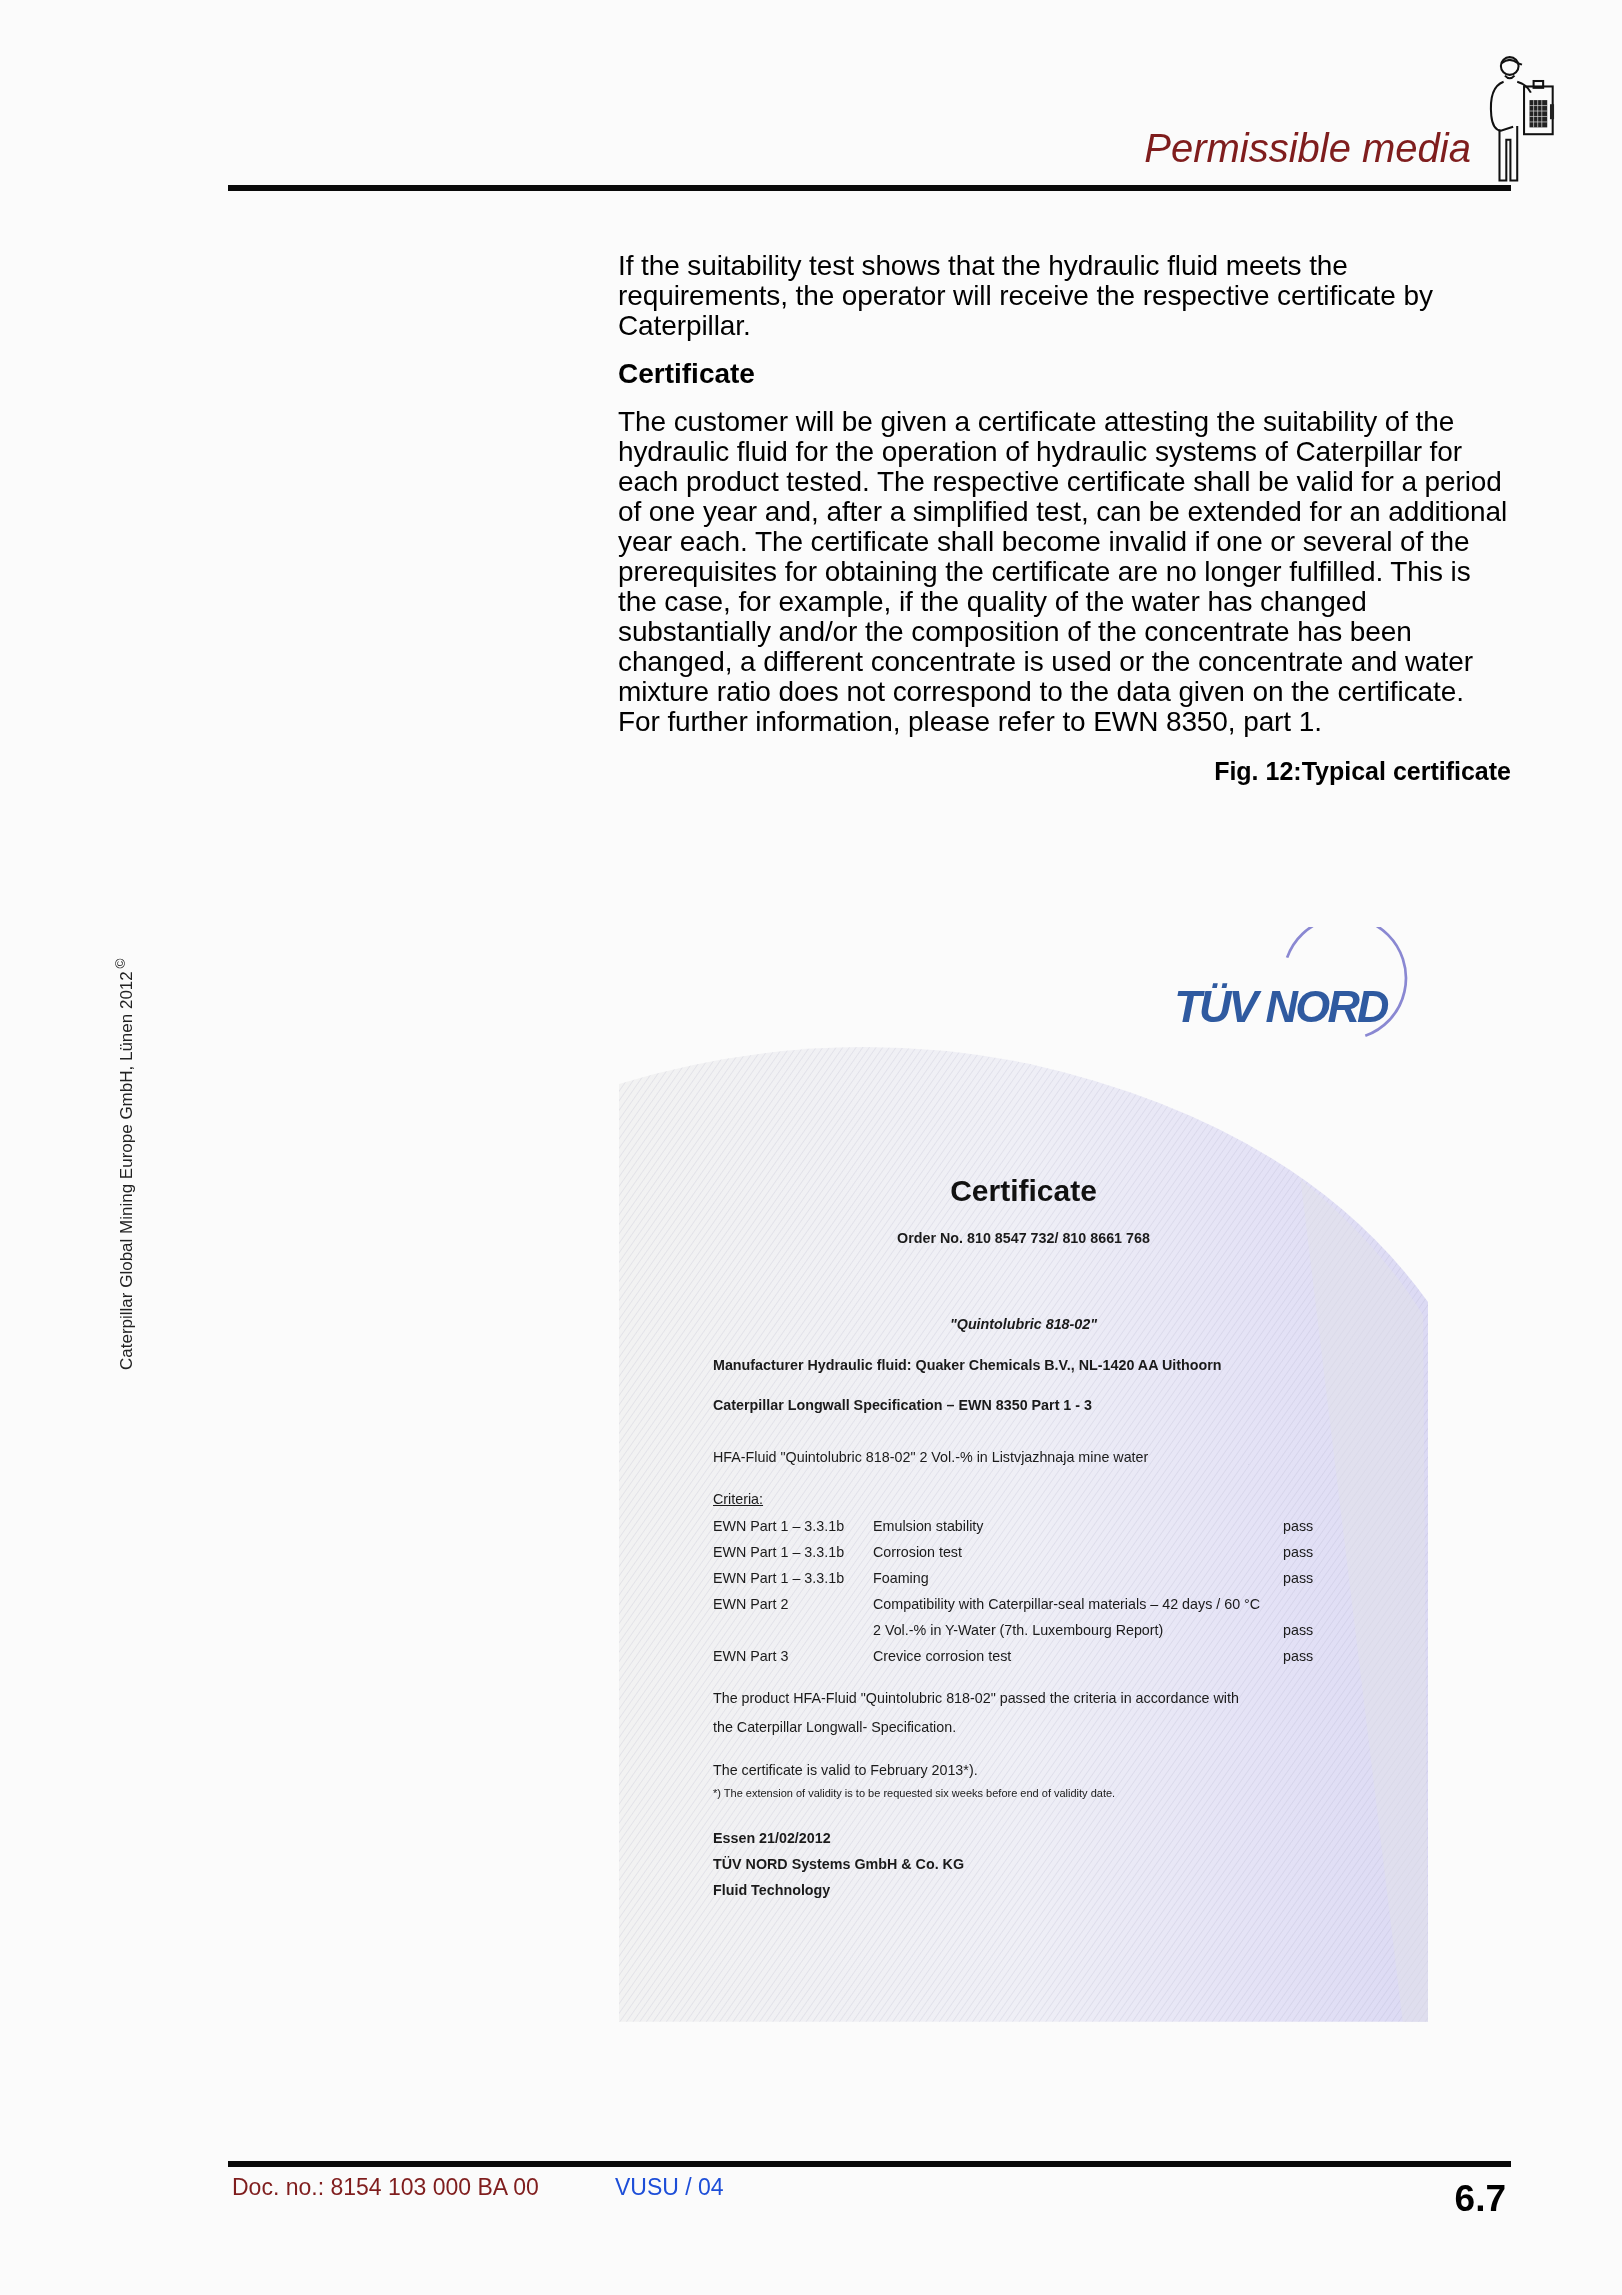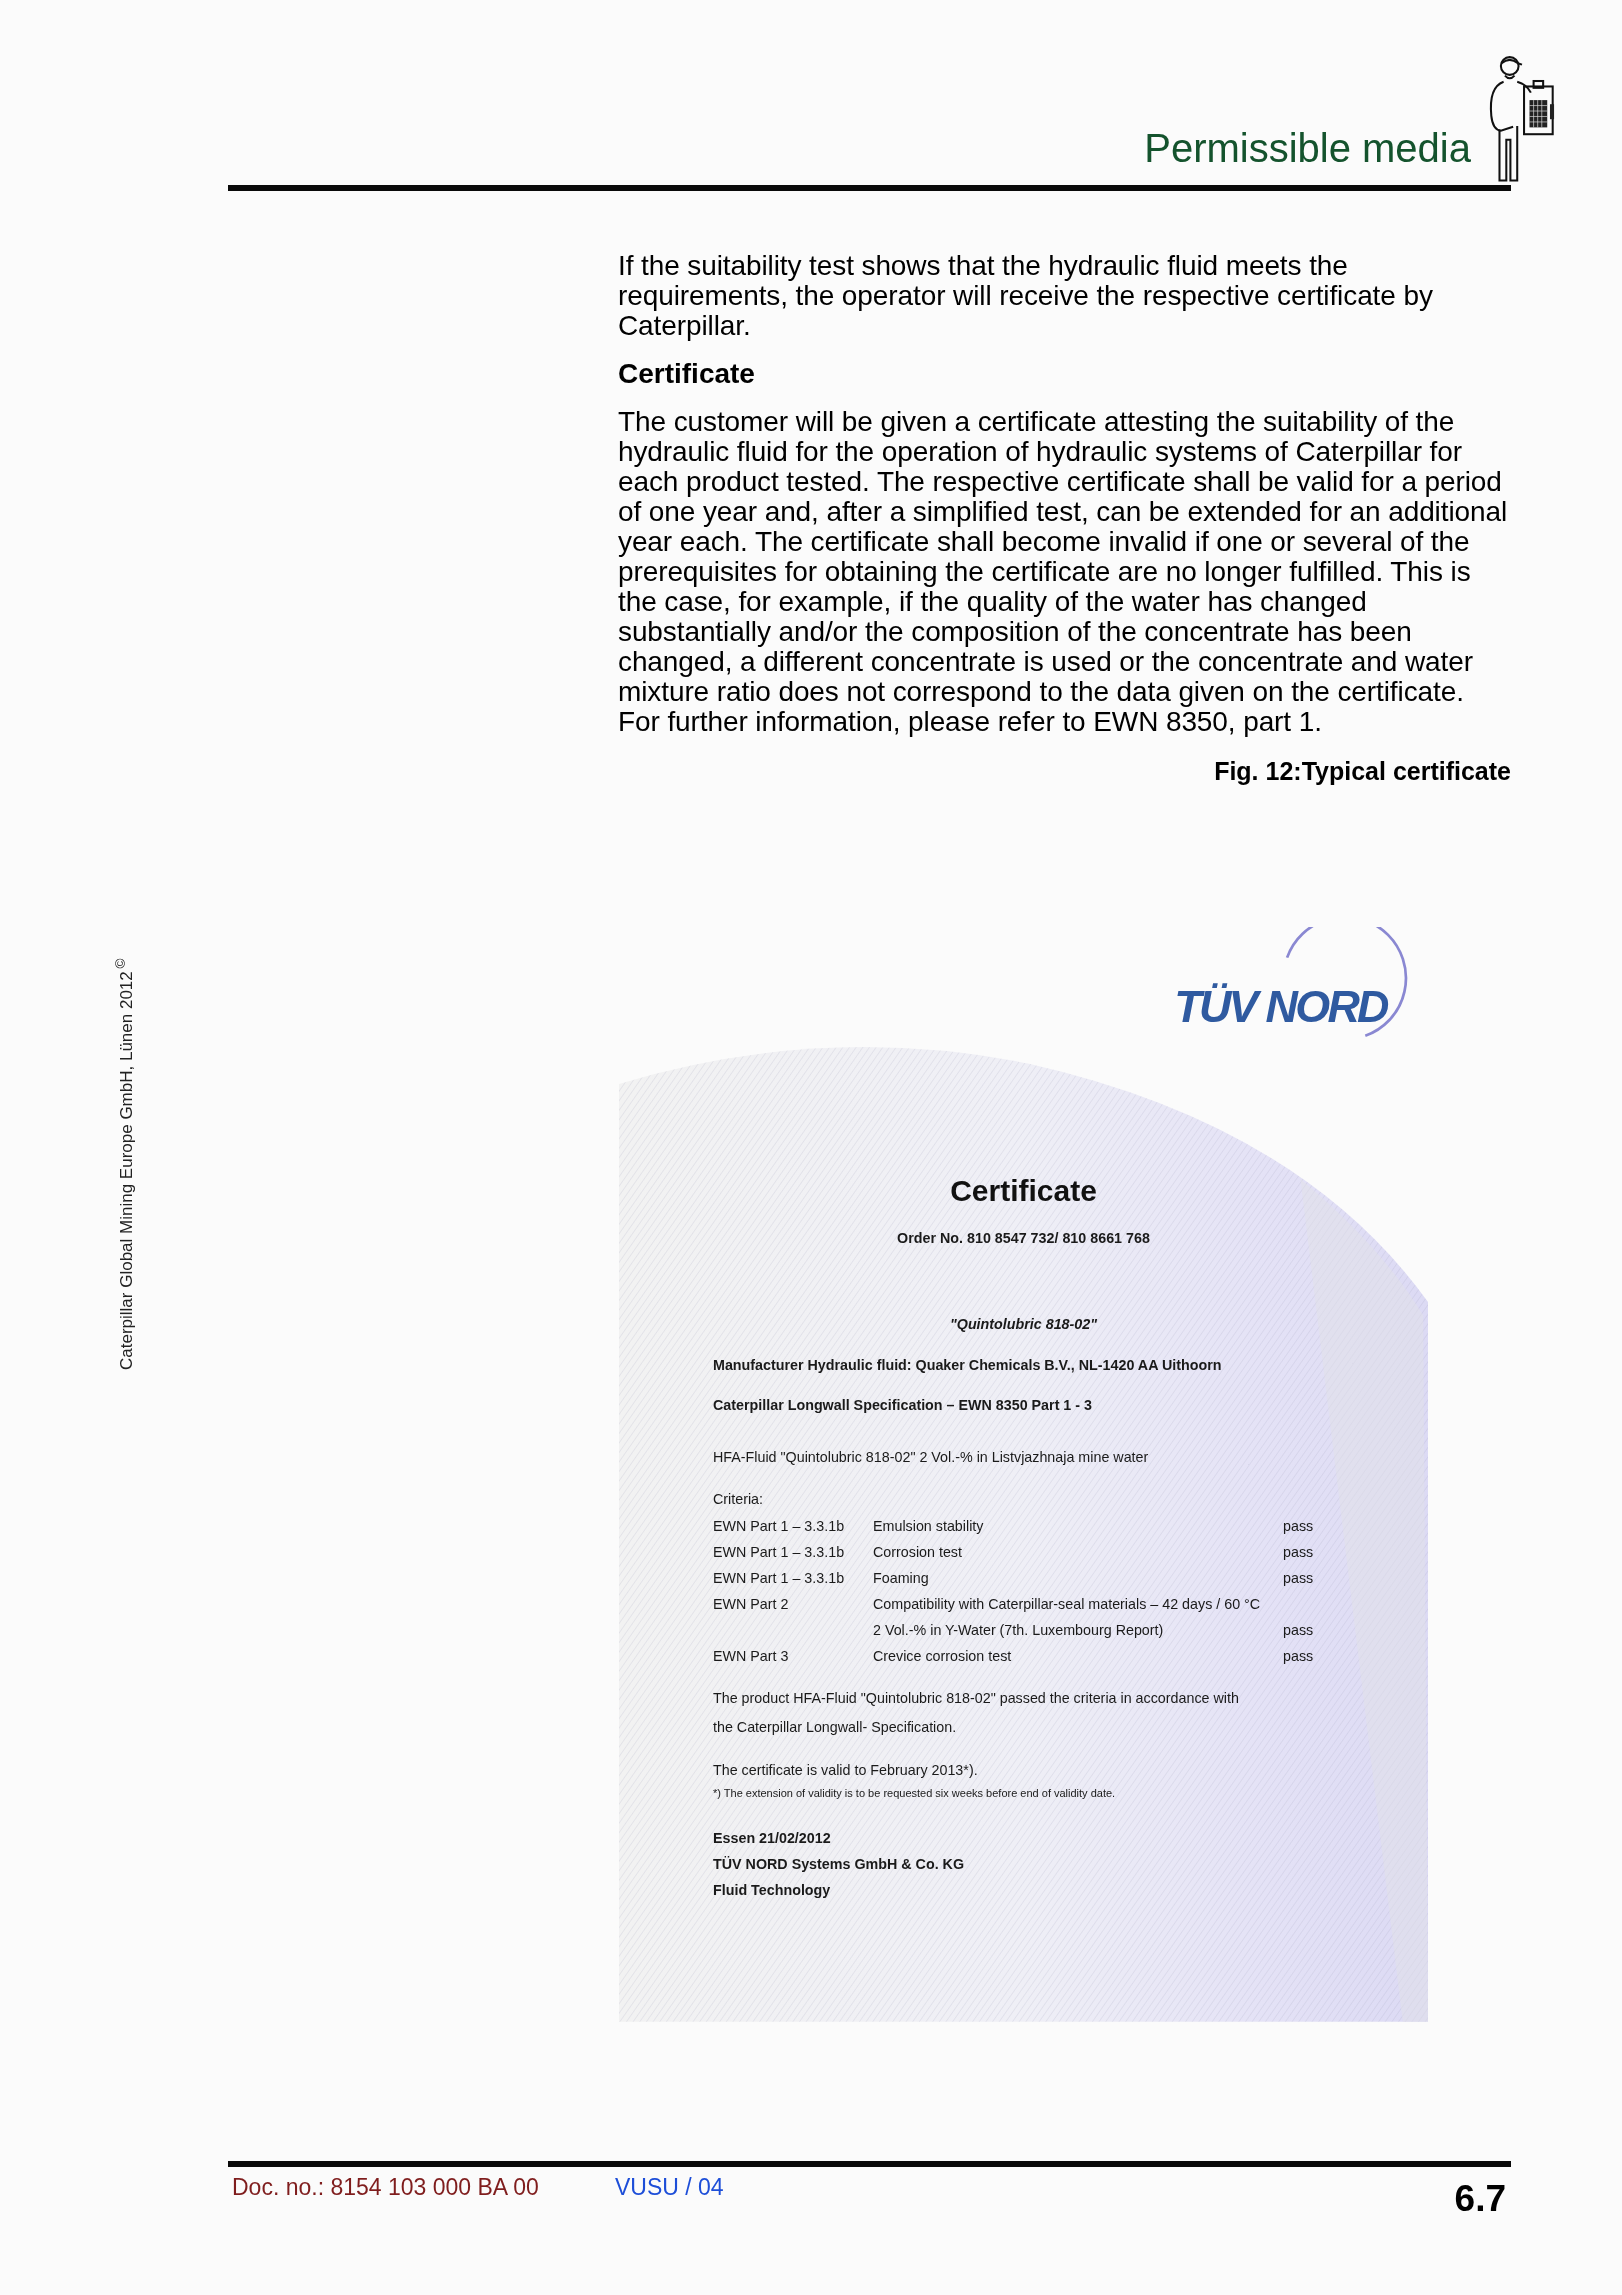--- a/index.html
+++ b/index.html
@@ -6,21 +6,21 @@
   body {
     width: 1622px; height: 2295px;
     background: #fbfbfb;
     position: relative;
     font-family: "Liberation Sans", sans-serif;
     color: #000;
     overflow: hidden;
   }
   .header-title {
     position: absolute; right: 151px; top: 128px;
-    font-size: 40px; line-height: 1; color: #14532d;
+    font-size: 40px; line-height: 1; color: #7f1d1d; font-style: italic;
   }
   .header-rule {
     position: absolute; left: 228px; top: 185px;
     width: 1283px; height: 6.1px; background: #0a0a0a;
   }
   .worker-icon { position: absolute; left: 1479px; top: 51px; width: 86px; height: 133px; }
 
   .side-copyright {
     position: absolute; left: 113px; top: 1370px;
     transform-origin: 0 0; transform: rotate(-90deg);
@@ -61,21 +61,21 @@
   .cert-fluid-type {
     position: absolute; left: 0; width: 100%; top: 212px; text-align: center;
     font-size: 18.4px; font-weight: bold;
   }
   .cert-product {
     position: absolute; left: 0; width: 100%; top: 273px; text-align: center;
     font-size: 14.3px; font-weight: bold; font-style: italic;
   }
   .cert-line { position: absolute; left: 94px; font-size: 14.3px; white-space: nowrap; }
   .cert-line.b { font-weight: bold; }
-  .criteria-label { }
+  .criteria-label { text-decoration: underline; }
   .crit-row { position: absolute; left: 94px; width: 620px; font-size: 14.3px; white-space: nowrap; }
   .crit-row .c1 { position: absolute; left: 0; }
   .crit-row .c2 { position: absolute; left: 160px; }
   .crit-row .c3 { position: absolute; left: 570px; }
   .cert-footnote { position: absolute; left: 94px; font-size: 11px; white-space: nowrap; }
 
   .footer-rule {
     position: absolute; left: 228px; top: 2161px;
     width: 1283px; height: 6.1px; background: #0a0a0a;
   }

